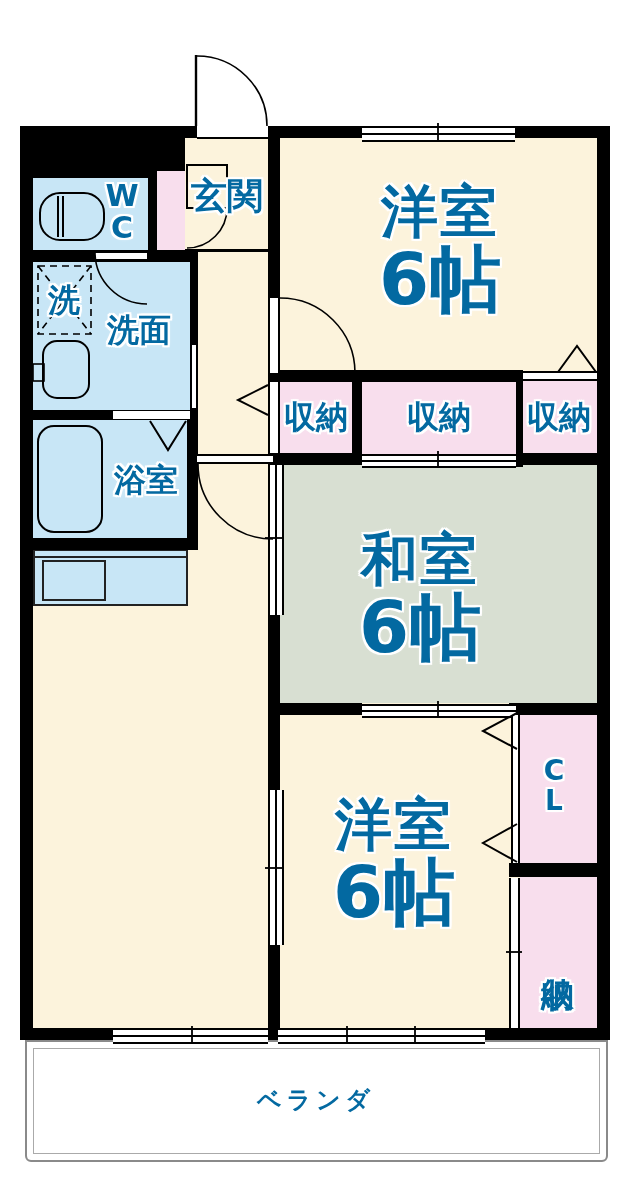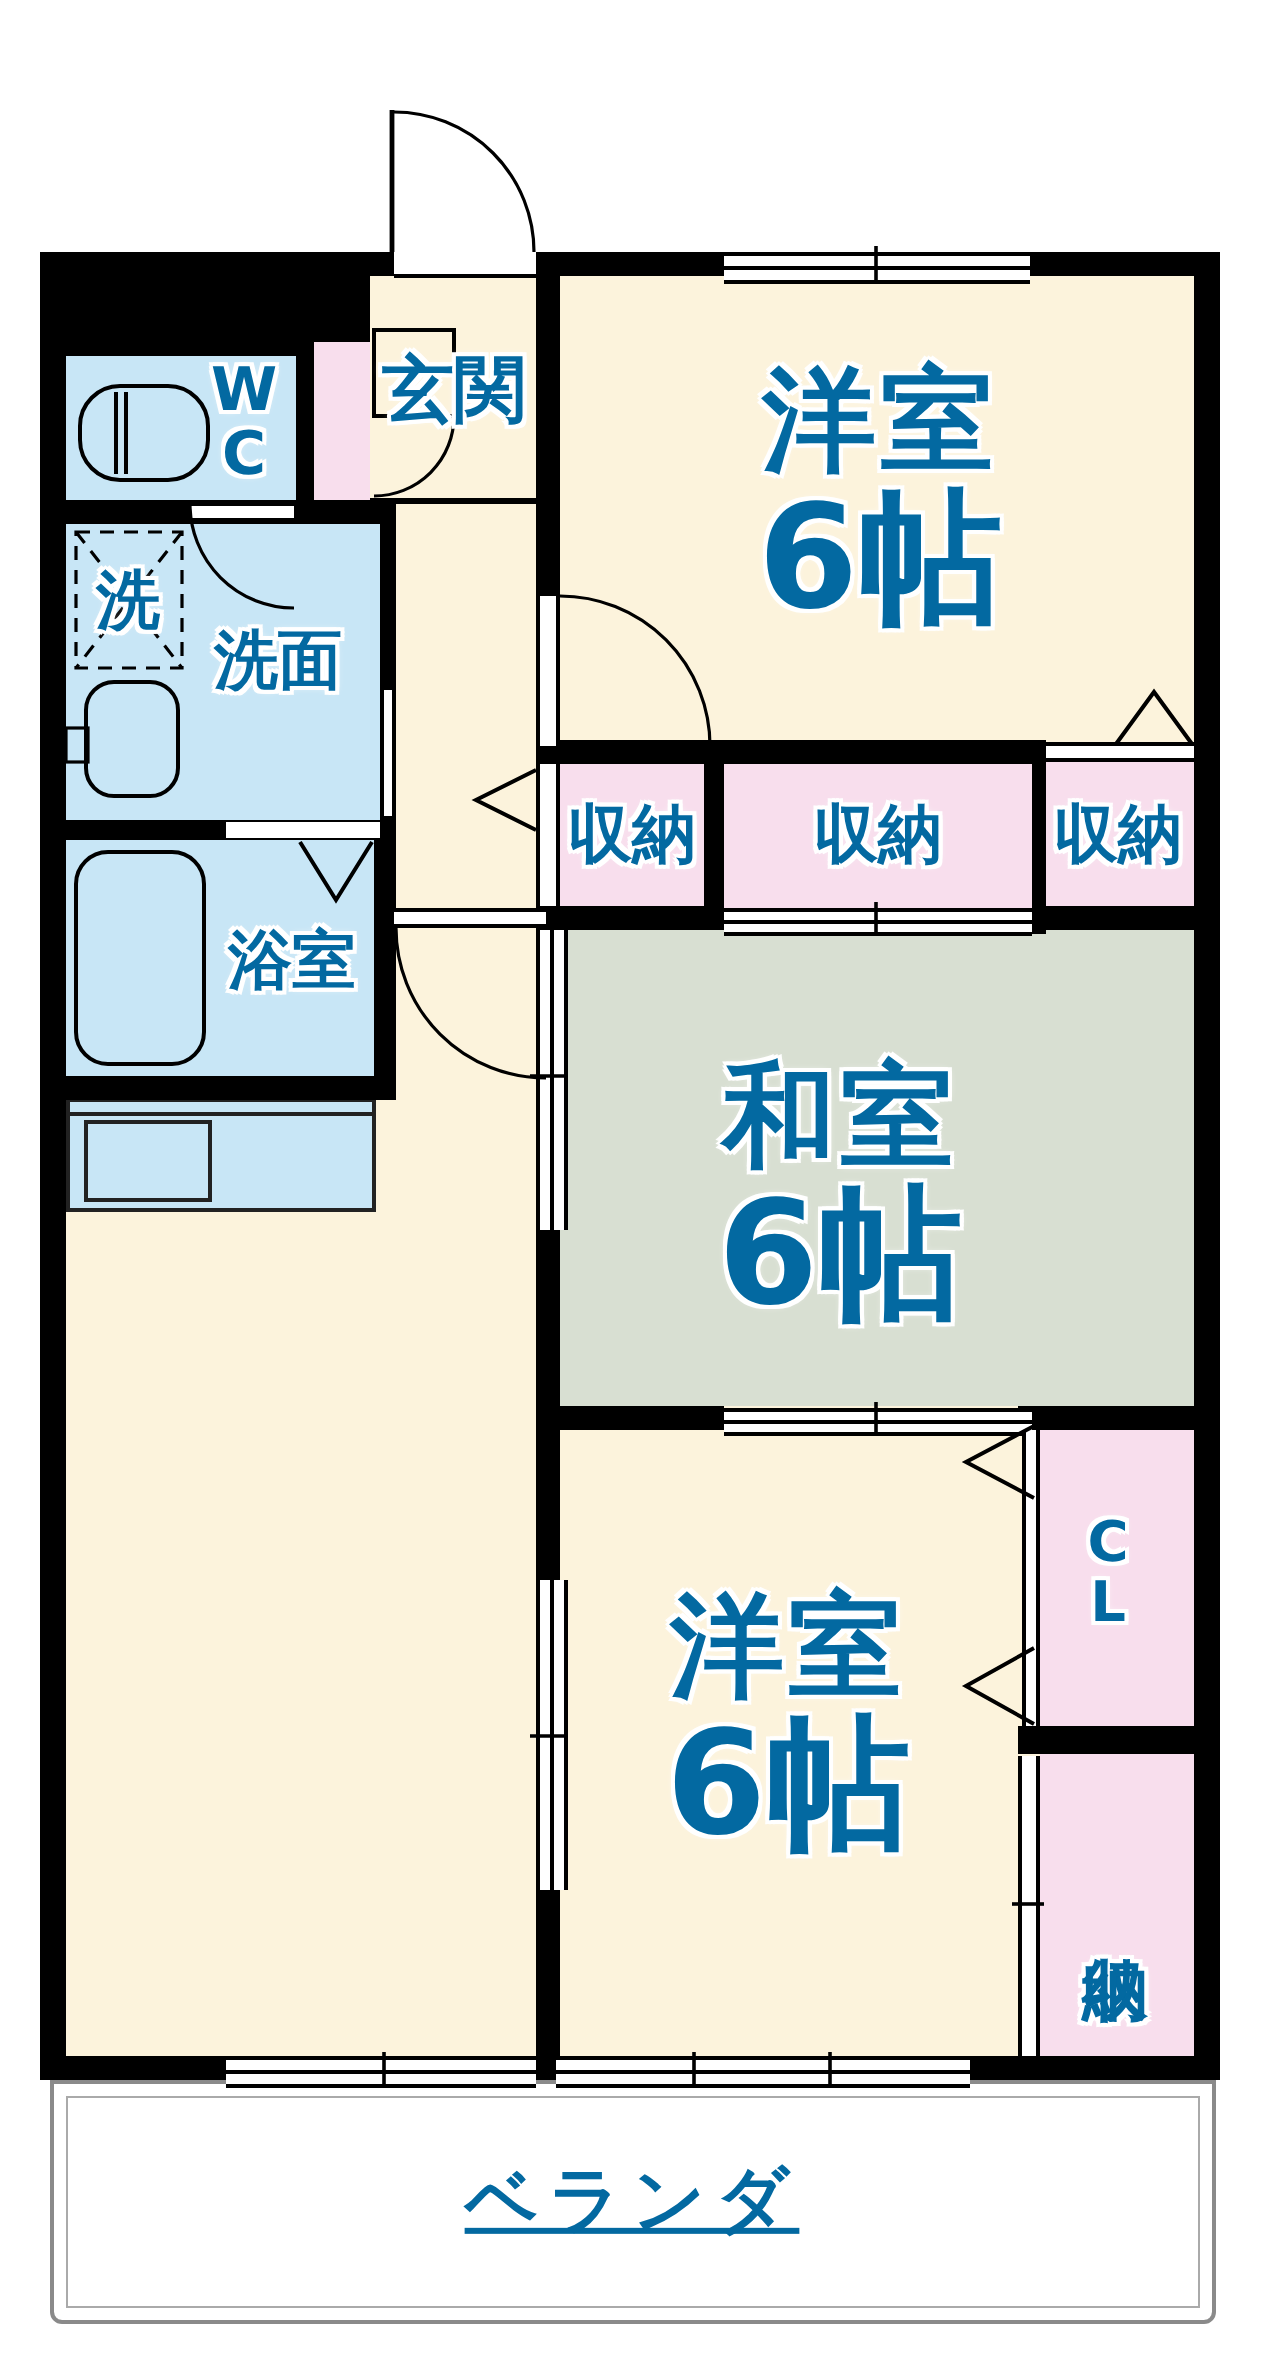--- a/index.html
+++ b/index.html
@@ -32,21 +32,21 @@
   .nm{font-size:57px;letter-spacing:2px;}
   .sz{font-size:72px;}
   .ldk-nm{font-size:60px;}
   .ldk-sz{font-size:55px;}
   .md{font-size:32px;}
   .sm{font-size:30px;}
   .stack{white-space:normal;width:1.15em;word-break:break-all;display:block;margin:0 auto;}
   .vert{writing-mode:vertical-rl;text-orientation:upright;white-space:normal;font-size:33px;}
   .veranda-box{background:#fff;border:2px solid var(--balcony-border);z-index:1;border-radius:0 0 6px 6px;
                box-shadow:inset 0 0 0 6px #fff,inset 0 0 0 7px #aaa;}
-  .veranda-lbl{font-weight:600;font-size:36px;letter-spacing:5px;text-shadow:none;text-decoration:underline;}
+  .veranda-lbl{font-weight:600;font-size:24px;letter-spacing:5px;text-shadow:none;}
   .counter{background:var(--water-blue);border:2px solid #222;z-index:1;}
   .counter-line{background:#222;z-index:2;}
   .sink{background:var(--water-blue);border:2px solid #222;z-index:2;}
 </style>
 </head>
 <body>
 
 <div class="plan">
 
   <div class="abs base" style="left:20px;top:126px;width:590px;height:914px;"></div>

